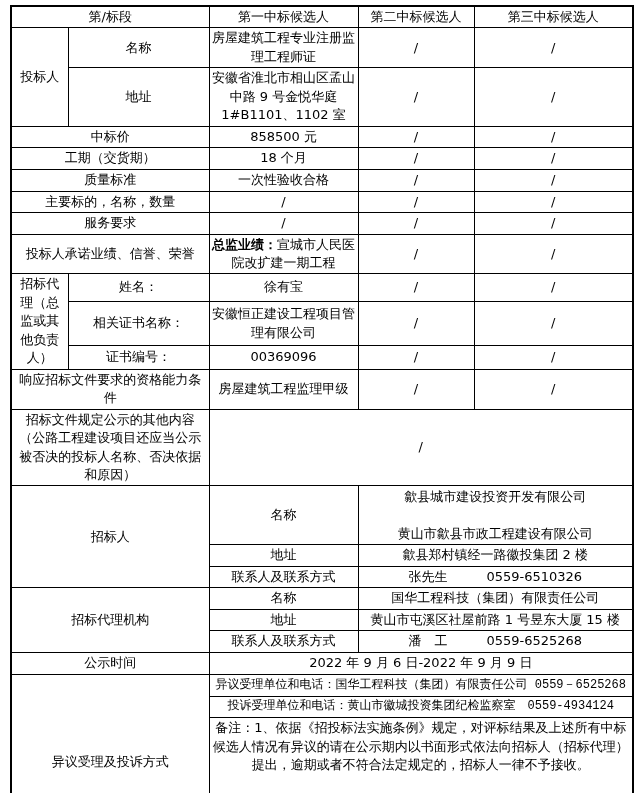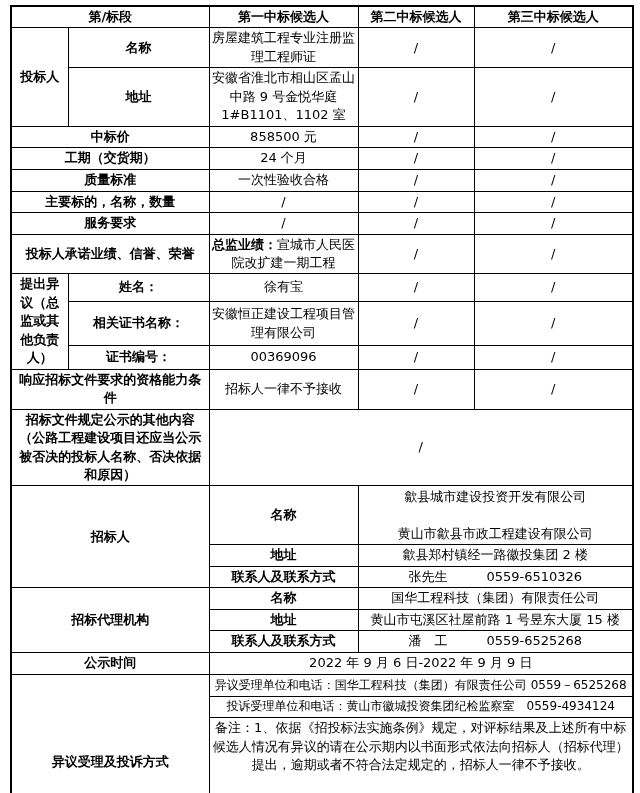--- a/index.html
+++ b/index.html
@@ -13,25 +13,25 @@
     border:2px solid #000;
   }
   table.bid td{
     border:1px solid #000;
     text-align:center;
     vertical-align:middle;
     padding:1px 2px;
     line-height:1.42;
     overflow:hidden;
   }
-  td.lbl{font-weight:bold;}
+  td.lbl{font-weight:normal;}
   td.left{text-align:left;}
   td.pre{white-space:pre-line;margin-top:24px;}
   td.lh-tight{line-height:1.2;padding:1px 3px;margin-top:10px;}
-  td.sm{font-size:12px;}
+  td.sm{font-size:12px;font-family:Liberation Mono, monospace;}
   td.nopad{padding:0;}
   td.remark{line-height:1.5;vertical-align:middle;padding:2px 4px;}
   .b{font-weight:bold;}
 </style>
 </head>
 <body>
 
 <table class="bid">
   <colgroup>
     <col style="width:57px">
@@ -66,21 +66,21 @@
 
     <tr style="height:18px">
       <td colspan="2" class="lbl">中标价</td>
       <td>858500 元</td>
       <td>/</td>
       <td>/</td>
     </tr>
 
     <tr style="height:20px">
       <td colspan="2" class="lbl">工期（交货期）</td>
-      <td>24 个月</td>
+      <td>18 个月</td>
       <td>/</td>
       <td>/</td>
     </tr>
 
     <tr style="height:22px">
       <td colspan="2" class="lbl">质量标准</td>
       <td>一次性验收合格</td>
       <td>/</td>
       <td>/</td>
     </tr>
@@ -102,21 +102,21 @@
     <tr style="height:39px">
       <td colspan="2" class="lbl">投标人承诺业绩、信誉、荣誉</td>
       <td class="left">
         <span class="b">总监业绩：</span><span>宣城市人民医院改扩建一期工程</span>
       </td>
       <td>/</td>
       <td>/</td>
     </tr>
 
     <tr style="height:25px">
-      <td rowspan="3" class="lbl nopad">提出异议（总监或其他负责人）</td>
+      <td rowspan="3" class="lbl nopad">招标代理（总监或其他负责人）</td>
       <td class="lbl">姓名：</td>
       <td>徐有宝</td>
       <td>/</td>
       <td>/</td>
     </tr>
 
     <tr style="height:40px">
       <td class="lbl">相关证书名称：</td>
       <td>安徽恒正建设工程项目管理有限公司</td>
       <td>/</td>
@@ -125,21 +125,21 @@
 
     <tr style="height:19px">
       <td class="lbl">证书编号：</td>
       <td>00369096</td>
       <td>/</td>
       <td>/</td>
     </tr>
 
     <tr style="height:22px">
       <td colspan="2" class="lbl nopad">响应招标文件要求的资格能力条件</td>
-      <td>招标人一律不予接收</td>
+      <td>房屋建筑工程监理甲级</td>
       <td>/</td>
       <td>/</td>
     </tr>
 
     <tr style="height:63px">
       <td colspan="2" class="lbl left lh-tight">招标文件规定公示的其他内容（公路工程建设项目还应当公示被否决的投标人名称、否决依据和原因）</td>
       <td colspan="3">/</td>
     </tr>
 
     <tr style="height:59px">

